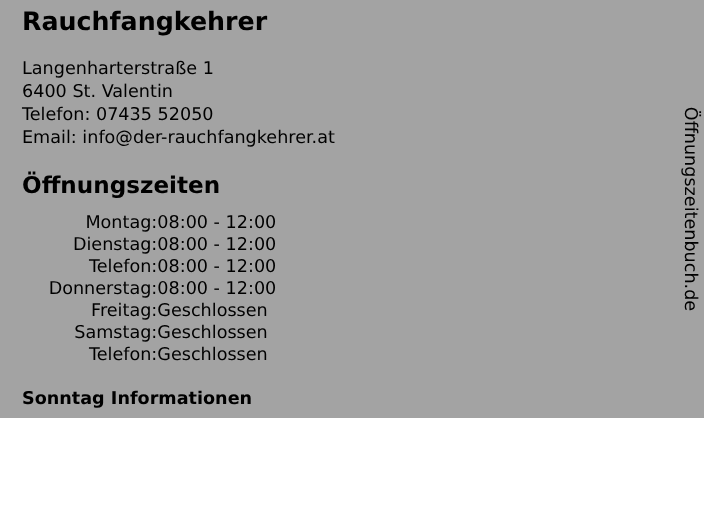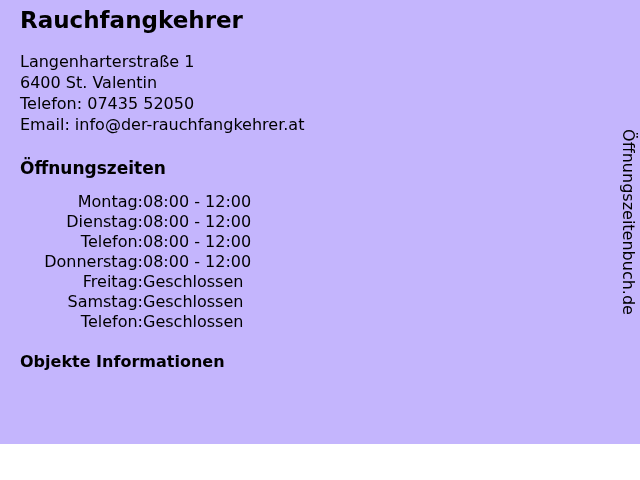--- a/index.html
+++ b/index.html
@@ -3,22 +3,22 @@
 <meta charset="utf-8">
 <style>
   html, body {
     margin: 0;
     padding: 0;
     background: #ffffff;
   }
   .page {
     position: relative;
     width: 640px;
-    height: 444px;
-    background: #c4b5fd;
+    height: 380px;
+    background: #a3a3a3;
     color: #000000;
     font-family: "DejaVu Sans", sans-serif;
     overflow: hidden;
   }
   .page-title {
     position: absolute;
     left: 20px;
     top: 6px;
     margin: 0;
     font-size: 23px;
@@ -32,21 +32,21 @@
     top: 51px;
     font-size: 16px;
     line-height: 21px;
     white-space: nowrap;
   }
   .hours-heading {
     position: absolute;
     left: 20px;
     top: 157px;
     margin: 0;
-    font-size: 17px;
+    font-size: 21px;
     font-weight: bold;
     line-height: 22px;
     white-space: nowrap;
   }
   .hours {
     position: absolute;
     left: 20px;
     top: 192px;
     font-size: 16px;
     line-height: 20px;
@@ -123,18 +123,18 @@
       <span class="day">Freitag:</span><span class="time">Geschlossen</span>
     </div>
     <div class="row">
       <span class="day">Samstag:</span><span class="time">Geschlossen</span>
     </div>
     <div class="row">
       <span class="day">Telefon:</span><span class="time">Geschlossen</span>
     </div>
   </div>
 
-  <h3 class="info-heading">Objekte Informationen</h3>
+  <h3 class="info-heading">Sonntag Informationen</h3>
 
 
   <div class="watermark">Öffnungszeitenbuch.de</div>
 
 </div>
 
 </body></html>

